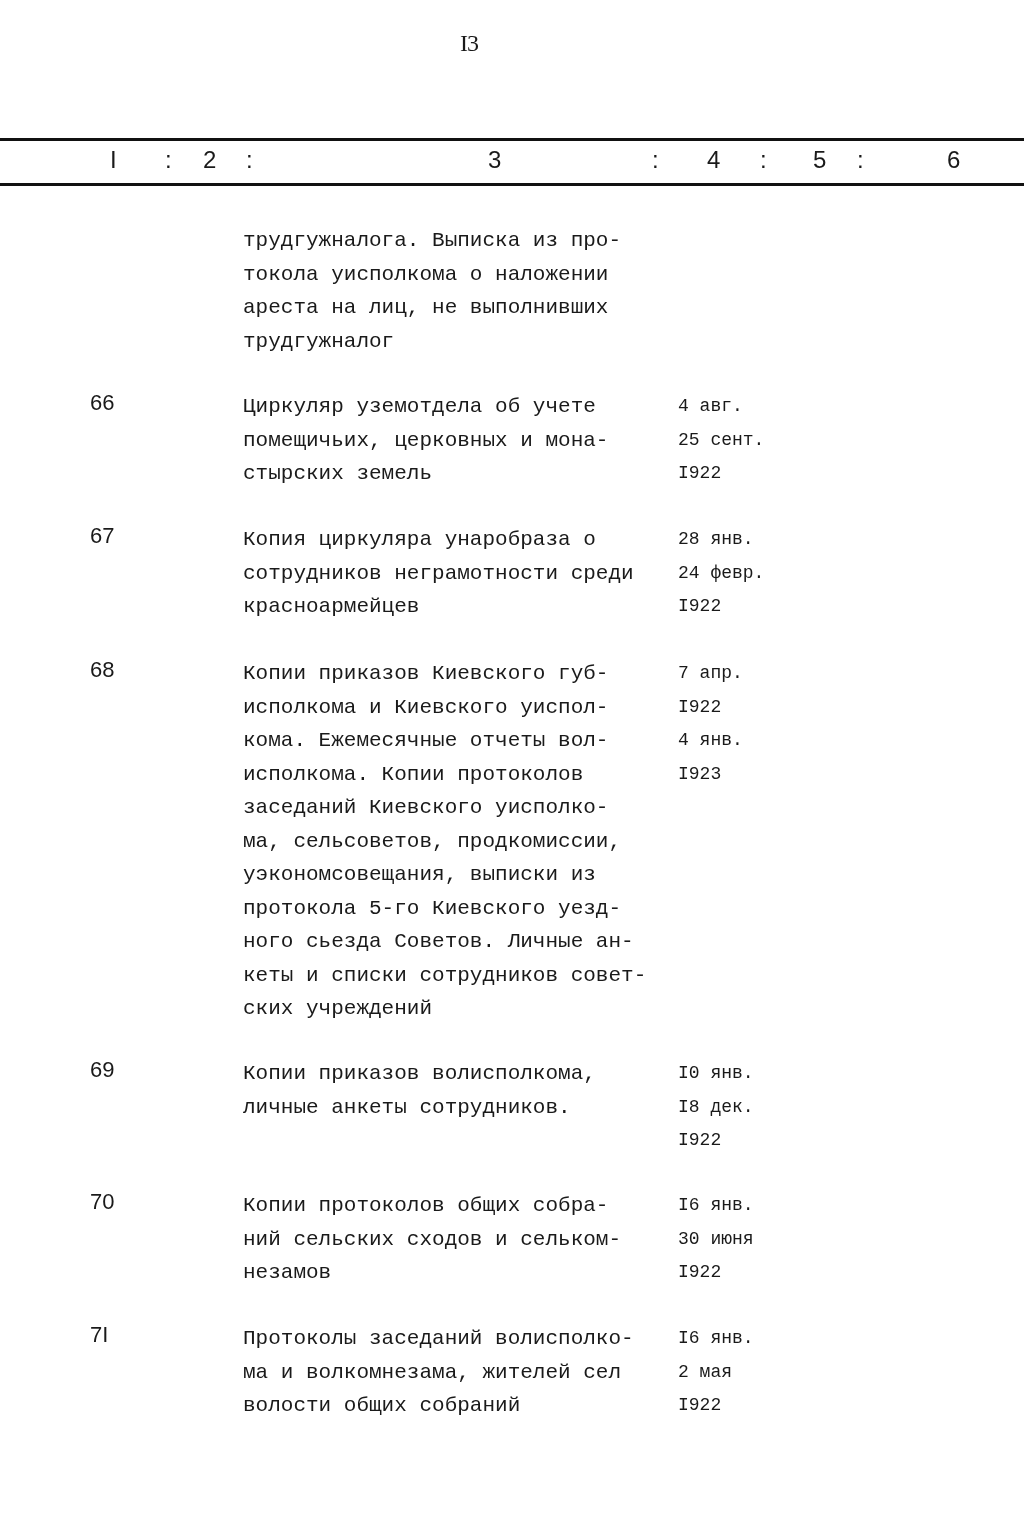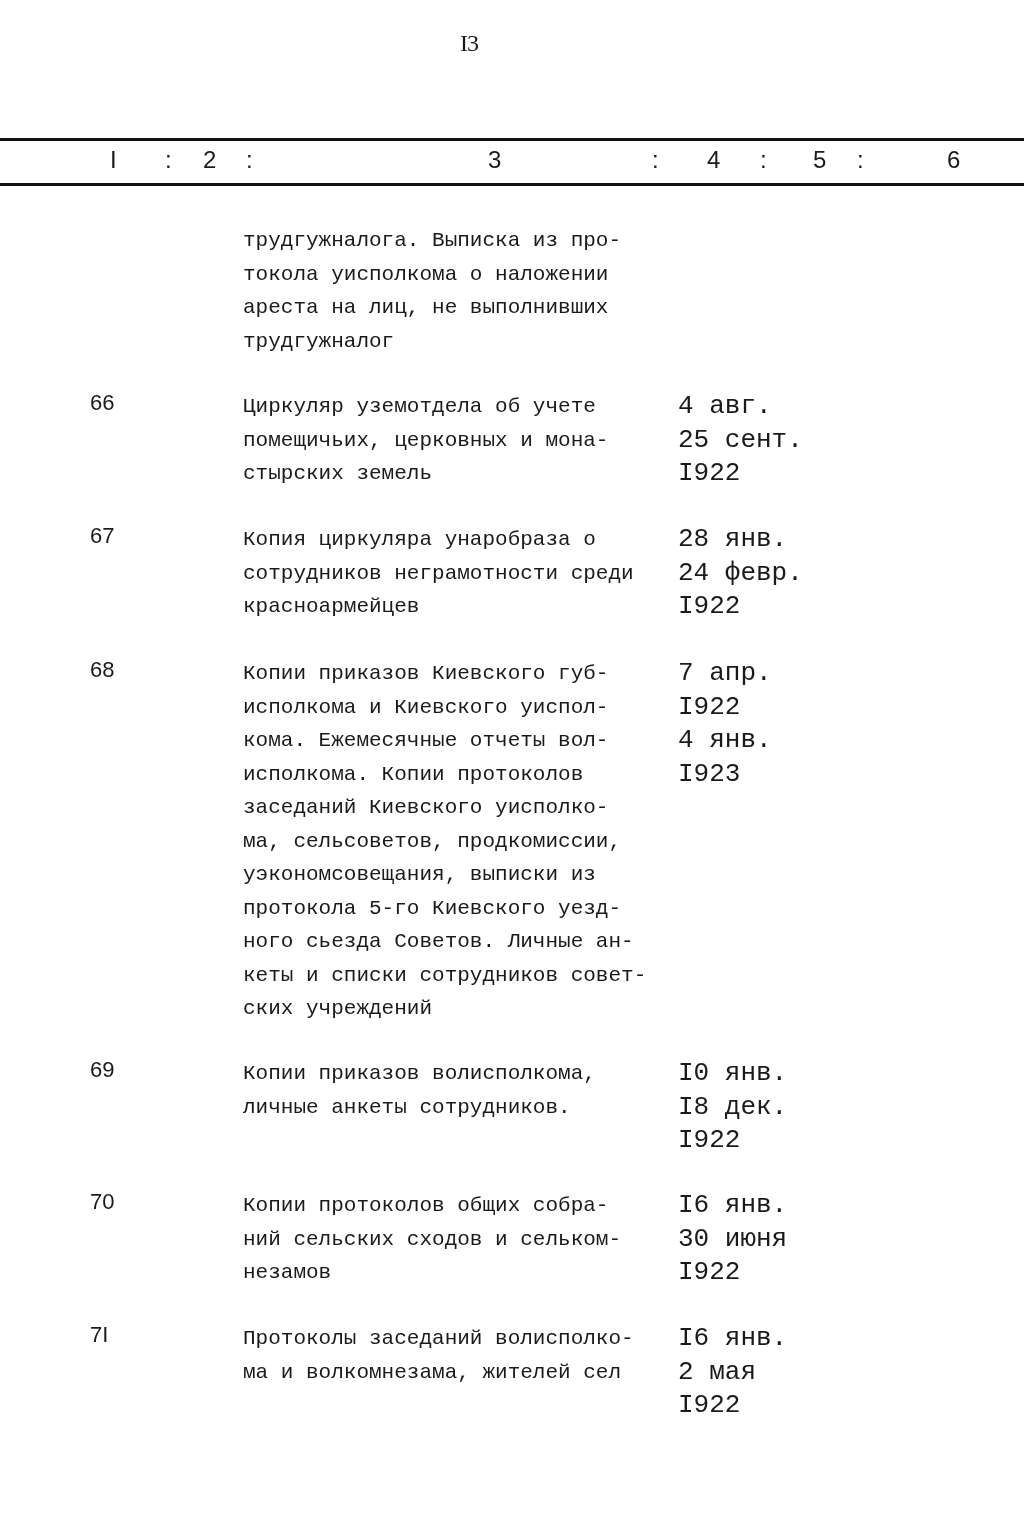--- a/index.html
+++ b/index.html
@@ -12,21 +12,21 @@
     position: absolute; top: 30px; left: 460px; font-size: 24px;
     font-family: "Liberation Serif", serif; letter-spacing: -1px;
   }
   .rule { position: absolute; left: 0; width: 1024px; height: 3px; background: #111; }
   .rule.top { top: 138px; }
   .rule.bottom { top: 183px; }
   .colhdr { position: absolute; top: 146px; font-size: 24px; font-family: "Liberation Sans", sans-serif; }
   .entry { position: absolute; left: 0; width: 1024px; }
   .num { position: absolute; left: 90px; font-size: 22px; font-family: "Liberation Sans", sans-serif; }
   .desc { position: absolute; left: 243px; width: 440px; font-size: 21px; line-height: 33.5px; white-space: pre; }
-  .dates { position: absolute; left: 678px; font-size: 26px; line-height: 33.5px; white-space: pre; }
+  .dates { position: absolute; left: 678px; font-size: 18px; line-height: 33.5px; white-space: pre; }
   .line { display: block; }
 </style>
 </head>
 <body>
 
 <div class="page-num">I3</div>
 
 <div class="rule top"></div>
 <div id="col-headers">
     <span class="colhdr" style="left: 110px;">I</span>
@@ -69,16 +69,16 @@
       <div class="desc"><span class="line">Копии приказов волисполкома,</span><span class="line">личные анкеты сотрудников.</span></div>
       <div class="dates"><span class="line">I0 янв.</span><span class="line">I8 дек.</span><span class="line">I922</span></div>
     </div>
     <div class="entry" style="top: 1189px;">
       <div class="num">70</div>
       <div class="desc"><span class="line">Копии протоколов общих собра-</span><span class="line">ний сельских сходов и сельком-</span><span class="line">незамов</span></div>
       <div class="dates"><span class="line">I6 янв.</span><span class="line">30 июня</span><span class="line">I922</span></div>
     </div>
     <div class="entry" style="top: 1322px;">
       <div class="num">7I</div>
-      <div class="desc"><span class="line">Протоколы заседаний волисполко-</span><span class="line">ма и волкомнезама, жителей сел</span></div>
+      <div class="desc"><span class="line">Протоколы заседаний волисполко-</span><span class="line">ма и волкомнезама, жителей сел</span><span class="line">волости общих собраний</span></div>
       <div class="dates"><span class="line">I6 янв.</span><span class="line">2 мая</span><span class="line">I922</span></div>
     </div>
   </div>
 
 </body></html>

